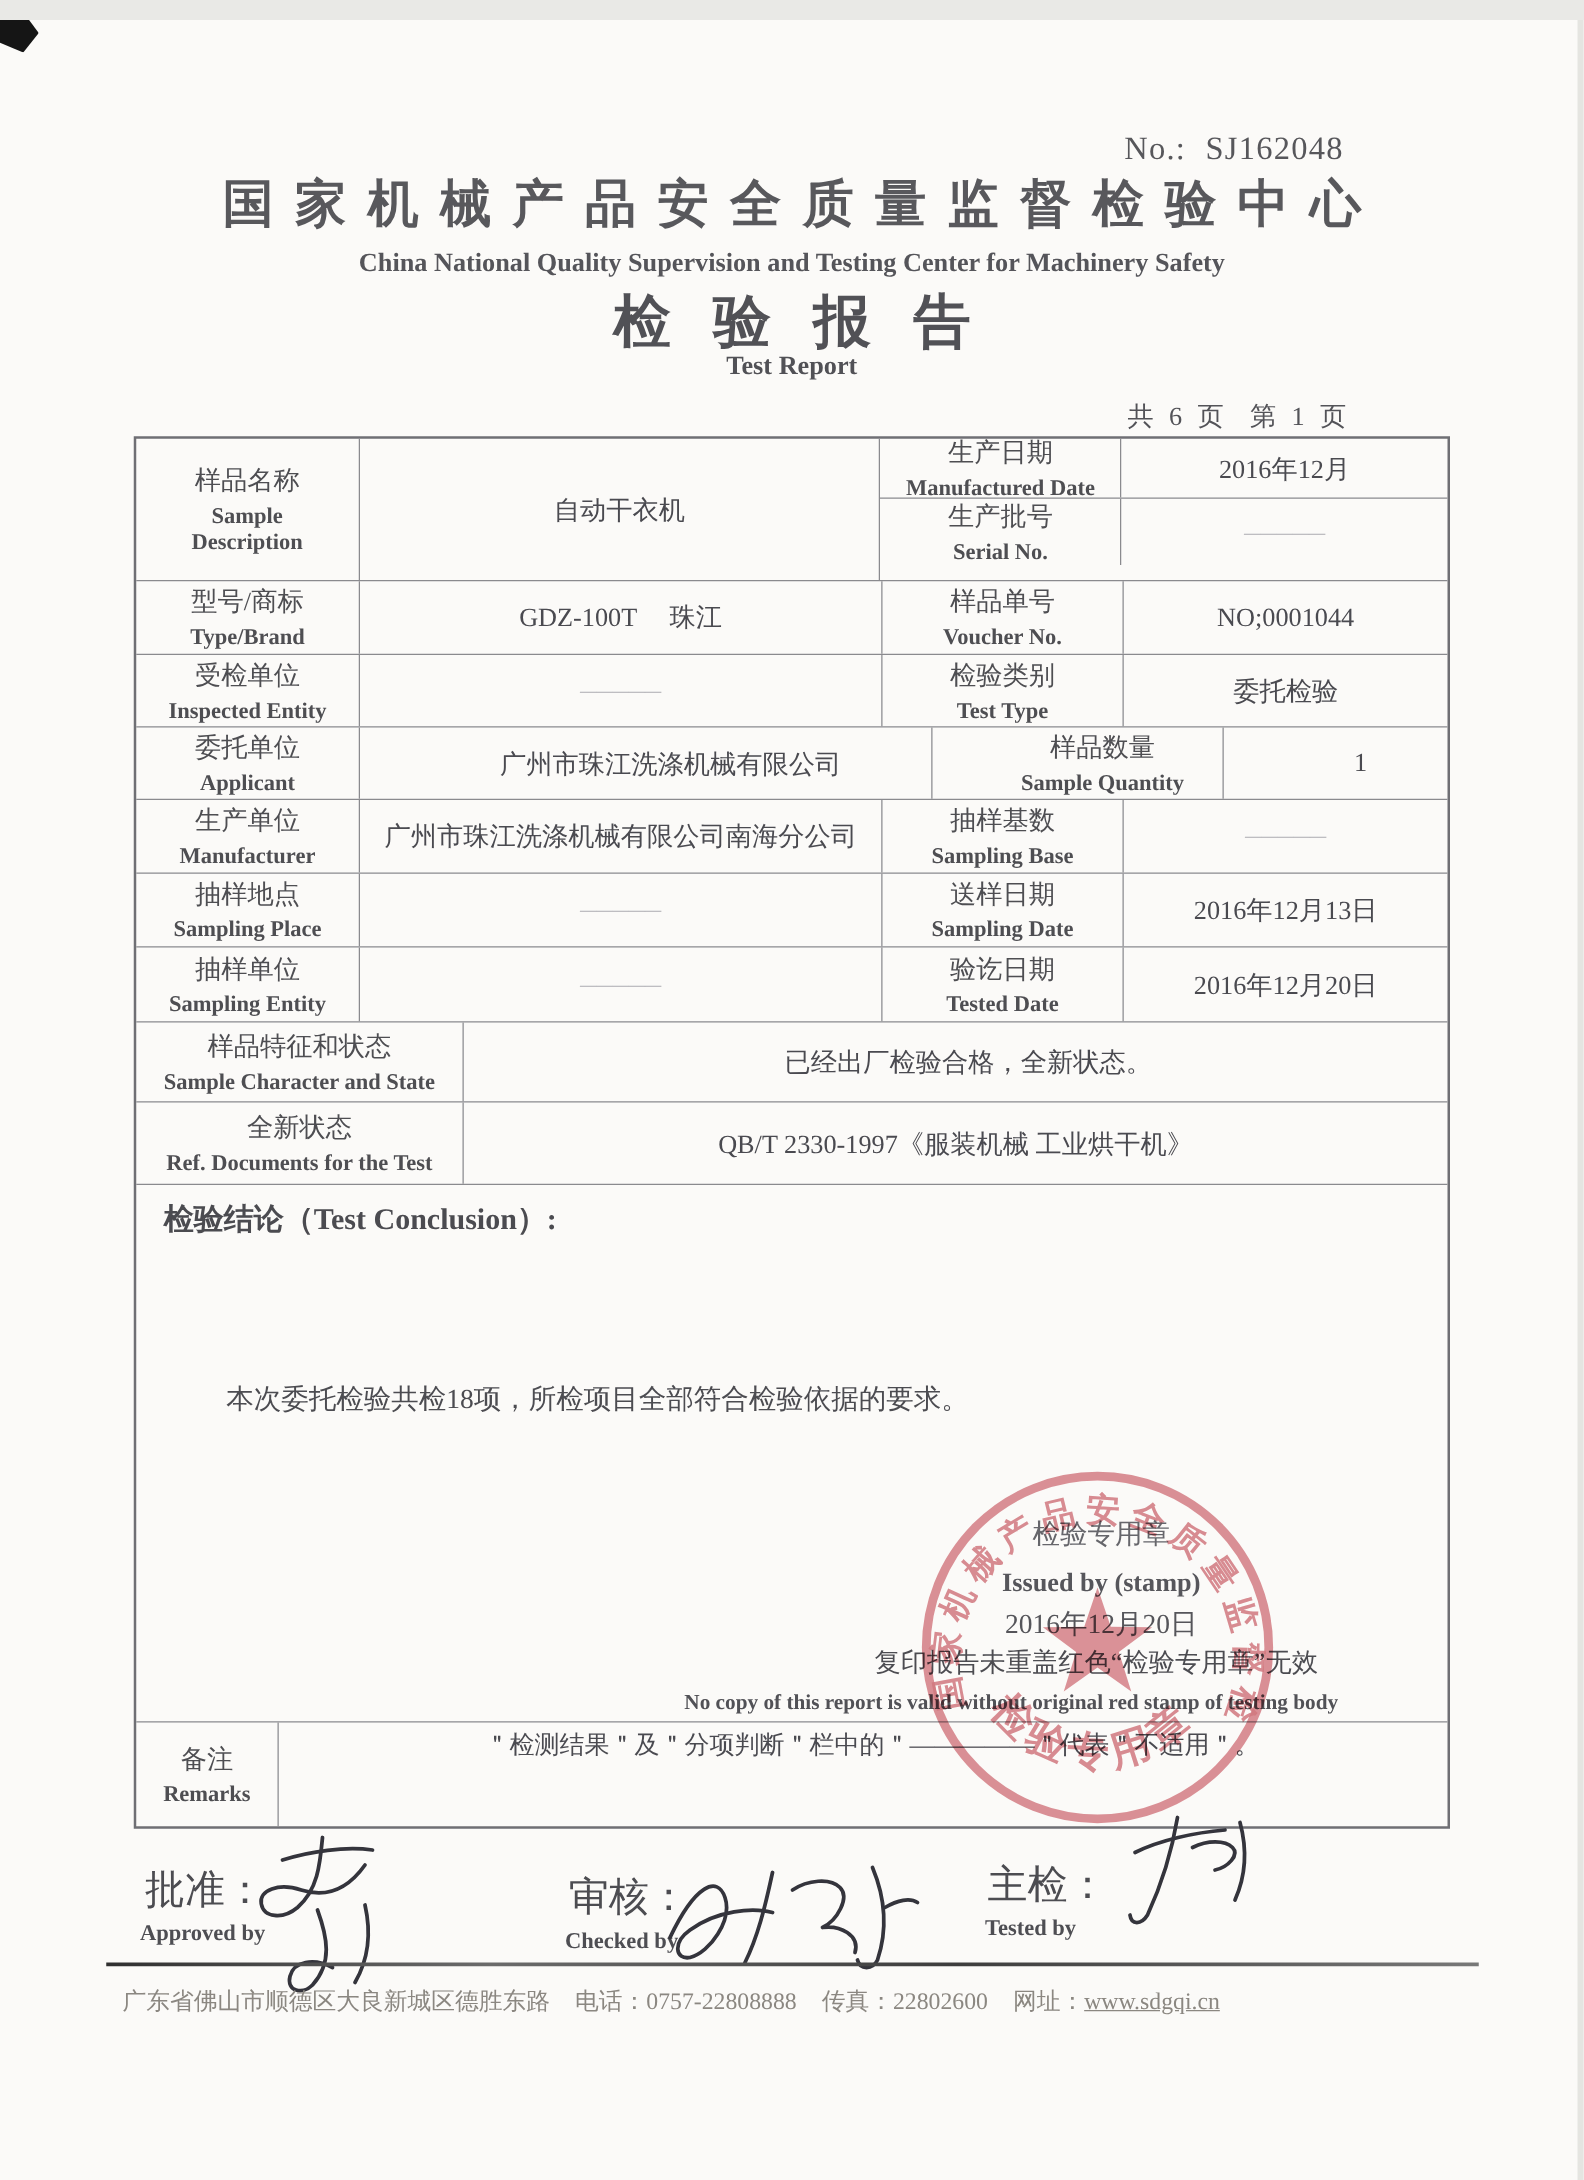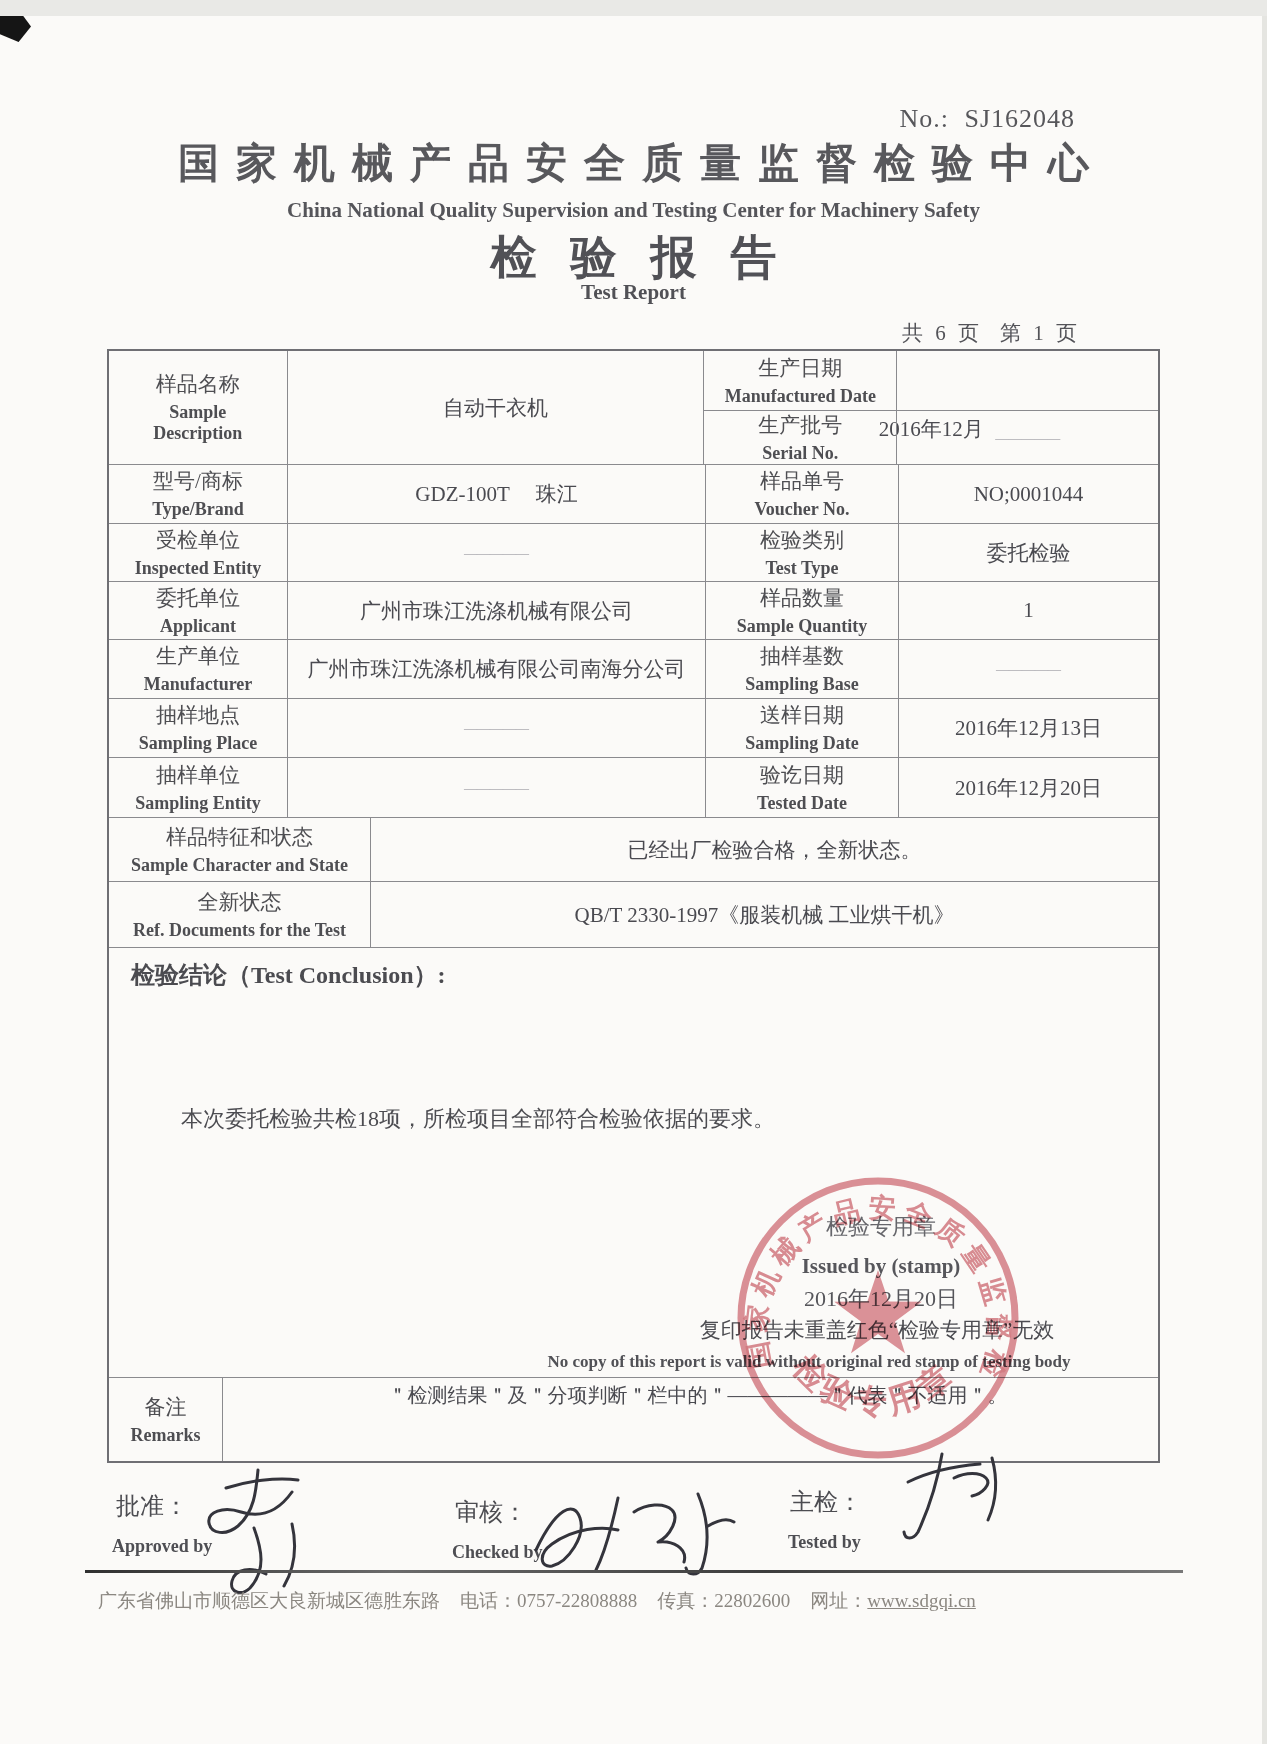--- a/index.html
+++ b/index.html
@@ -16,26 +16,26 @@
   .title-en{left:0;top:264px;width:100%;text-align:center;font-size:21px;font-weight:bold;color:#515156;}
   .pagination{right:190px;top:303px;font-size:21px;color:#535358;word-spacing:7px;}
   
   .tbl{left:107px;top:333px;width:1053px;border:2px solid #6f6f74;box-sizing:border-box;background:transparent;}
   .row{display:flex;border-bottom:1px solid #8a8a8e;box-sizing:border-box;}
   .row:last-child{border-bottom:none;}
   .cell{box-sizing:border-box;display:flex;flex-direction:column;align-items:center;
         justify-content:center;gap:5px;padding:4px 6px;}
   .bR{border-right:1px solid #8a8a8e;}
   .c1{width:179px;} .c2{width:418px;} .c3{width:193px;} .c4{flex:1;}
-  .r1{height:114px;} .r2{height:59px;} .r3{height:58px;} .r4{height:58px;}
+  .r1{height:114px;} .r2{height:59px;} .r3{height:58px;} .r4{height:58px;gap:40px;}
   .r5{height:59px;} .r6{height:59px;} .r7{height:60px;}
   .r8{height:64px;gap:20px;} .r9{height:66px;} .rRemarks{height:83px;}
   .r1right{width:455px;display:flex;flex-direction:column;}
   .r1sub{display:flex;box-sizing:border-box;}
-  .r1subA{height:60px;border-bottom:1px solid #8a8a8e;flex-direction:column;}
+  .r1subA{height:48px;border-bottom:1px solid #8a8a8e;}
   .r1subB{height:53px;}
   .c3b{width:193px;} 
   .cB1{width:262px;} .cD1{width:114px;}
   .lcn{font-size:21px;color:#4e4e52;line-height:1.25;text-align:center;}
   .len{font-size:18px;font-weight:bold;color:#4e4e52;line-height:1.15;text-align:center;}
   .narrow .len{max-width:115px;}
   .val{font-size:21px;color:#4a4a50;display:flex;align-items:center;justify-content:center;
        text-align:center;box-sizing:border-box;}
   .dash{font-size:13px;color:#9c9ca3;letter-spacing:0px;}
   .conclusion{position:relative;height:430px;box-sizing:border-box;border-bottom:1px solid #8a8a8e;padding-left:16px;}
@@ -43,21 +43,21 @@
   .conc-body{position:absolute;left:72px;top:156px;font-size:22px;color:#4c4c51;}
   .stamp-cap-cn{position:absolute;left:652px;top:264px;width:240px;text-align:center;font-size:22px;color:#66666b;}
   .stamp-cap-en{position:absolute;left:632px;top:306px;width:280px;text-align:center;font-size:21px;font-weight:bold;color:#56565b;}
   .stamp-date{position:absolute;left:632px;top:336px;width:280px;text-align:center;font-size:22px;color:#55555a;}
   .notice-cn{position:absolute;left:552px;top:368px;width:432px;text-align:center;font-size:21px;color:#4c4c51;}
   .notice-en{position:absolute;left:436px;top:404px;width:528px;text-align:center;font-size:17px;font-weight:bold;color:#515156;}
   .remarks-text{justify-content:flex-start;padding-left:20px;font-size:20px;}
   
   .stamp{left:728px;top:1152px;width:300px;height:300px;mix-blend-mode:multiply;opacity:.88;}
   
-  .sig-label-cn{font-size:24px;color:#4c4c51;}
+  .sig-label-cn{font-size:32px;color:#4c4c51;}
   .sig-label-en{font-size:18px;font-weight:bold;color:#4e4e53;}
   .sigsvg{stroke:#34343c;stroke-width:3;fill:none;stroke-linecap:round;stroke-linejoin:round;}
   
   .rule{left:85px;top:1554px;width:1098px;height:3px;
         background:linear-gradient(90deg,#303030,#6b6b6b 28%,#3d3d3d 62%,#787878);}
   .footer{left:98px;top:1572px;width:1090px;font-size:19px;color:#8b8781;display:flex;gap:20px;white-space:nowrap;}
   .footer .site{text-decoration:underline;}
   
   .corner{left:0;top:0;width:31px;height:26px;background:#151515;
           clip-path:polygon(0 0,75% 0,100% 40%,60% 100%,0 70%);}

